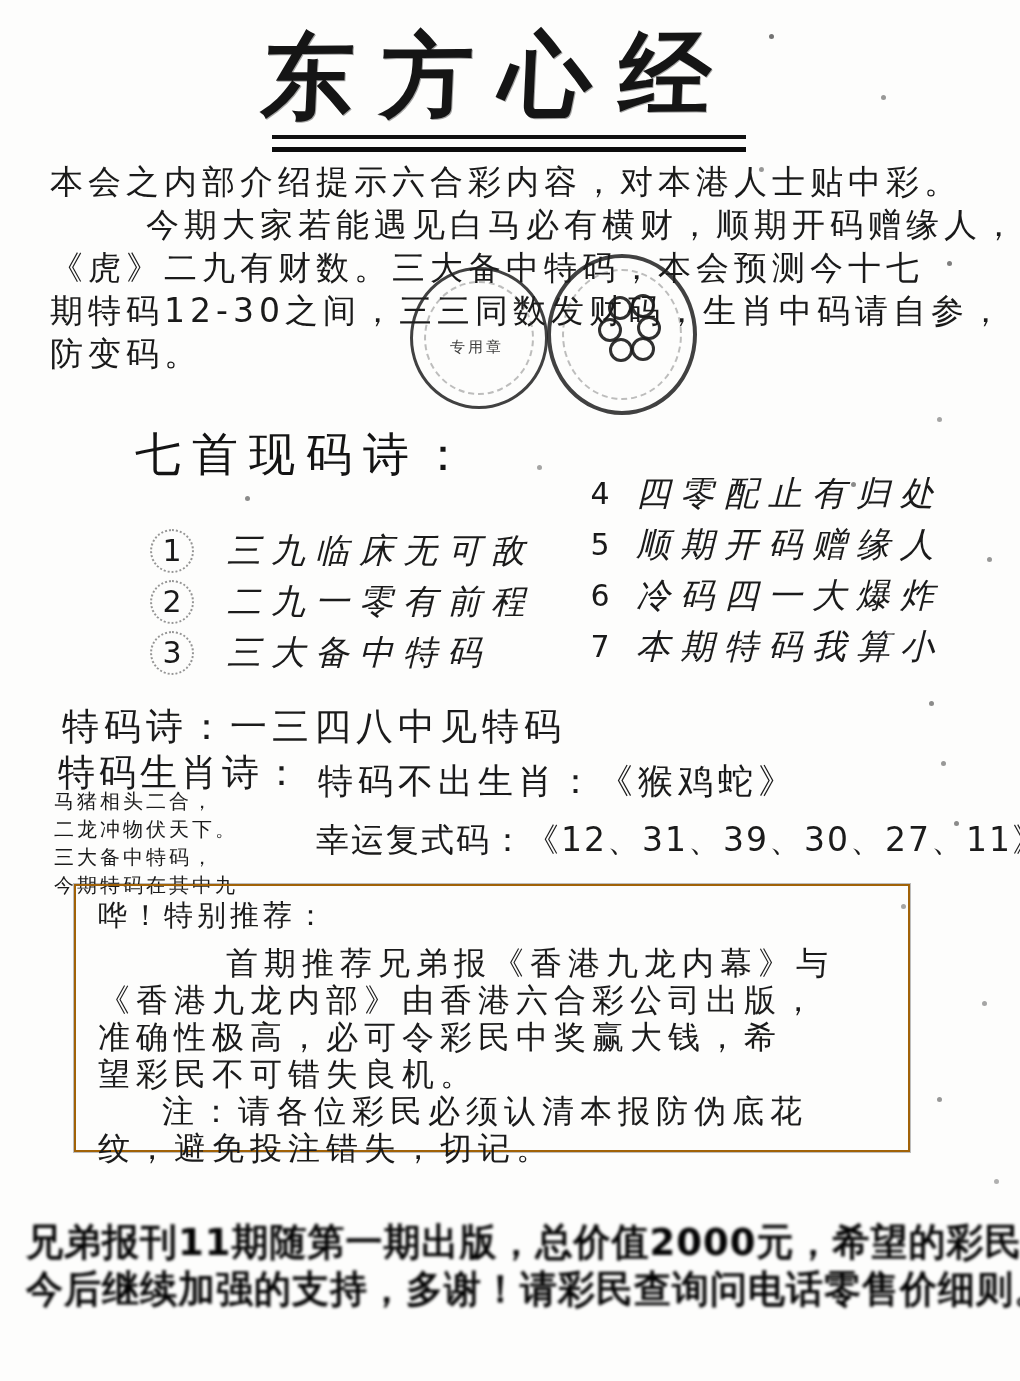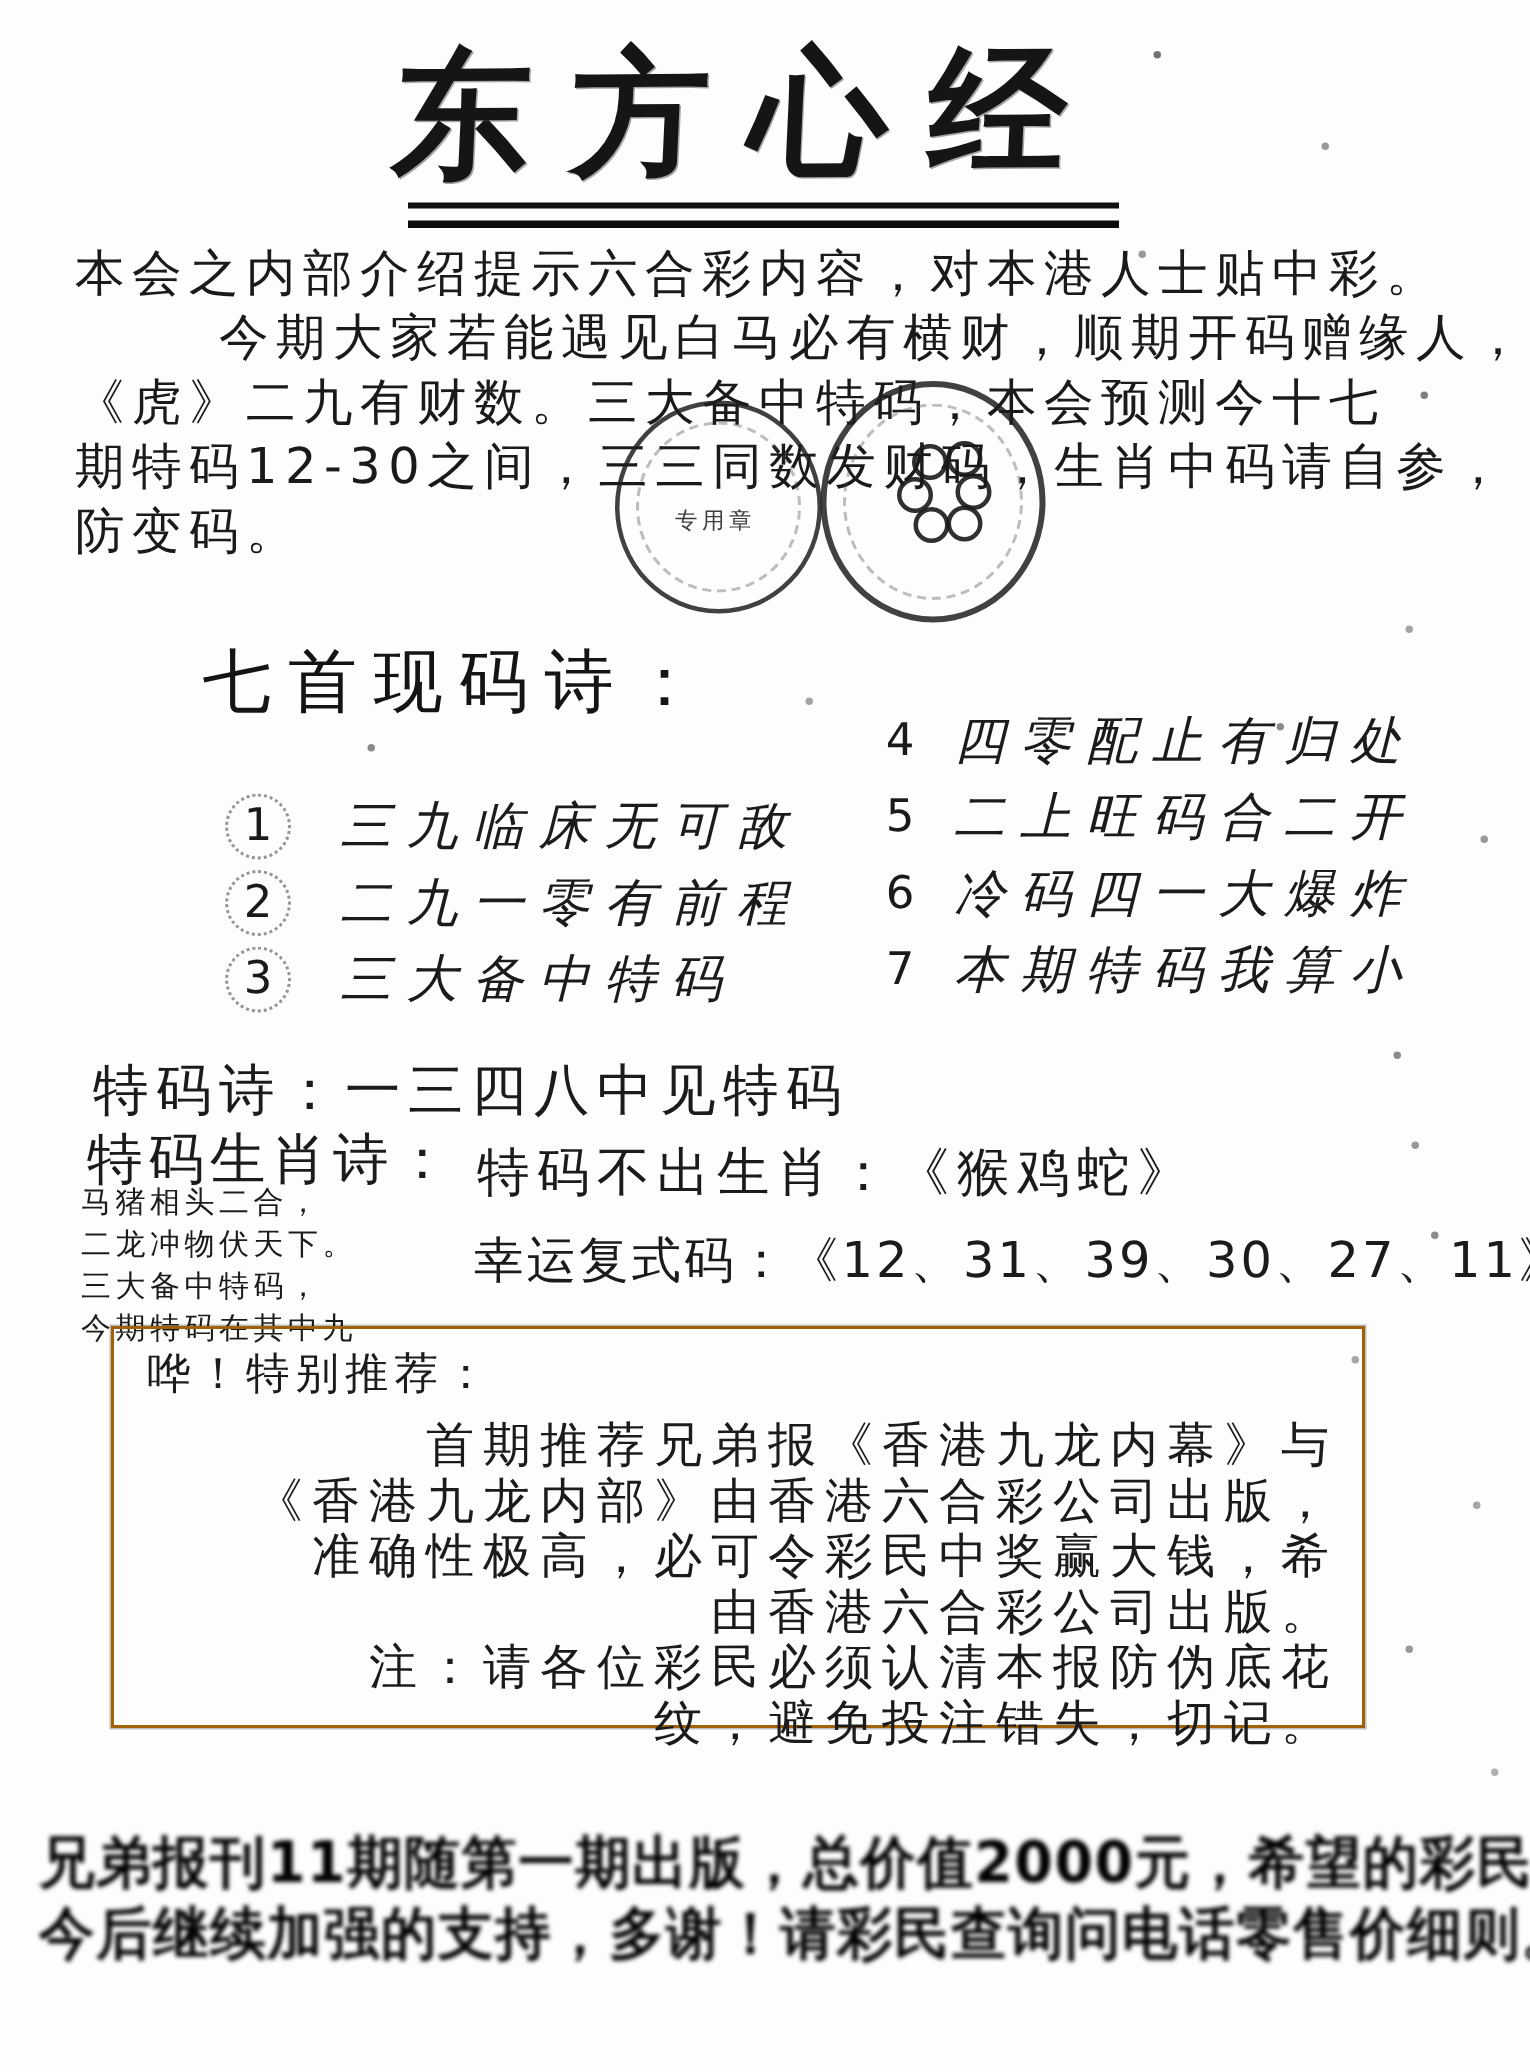--- a/index.html
+++ b/index.html
@@ -93,21 +93,21 @@
     position:absolute; left:316px; top:818px;
     font-size:33px; letter-spacing:2px; white-space:nowrap;
   }
   
   .promo-box {
     position:absolute; left:74px; top:884px; width:836px; height:268px;
     border:2px solid #a16207; box-shadow:0 0 0 1px rgba(0,0,0,0.25);
     box-sizing:border-box; padding:10px 16px 0 22px;
   }
   .promo-heading { font-size:29px; letter-spacing:4px; margin-bottom:9px; white-space:nowrap; }
-  .promo-line { font-size:32px; line-height:37px; letter-spacing:6px; white-space:nowrap;text-align:right; }
+  .promo-line { font-size:32px; line-height:37px; letter-spacing:6px; white-space:nowrap; }
   .promo-line.ind1 { padding-left:128px; }
   .promo-line.ind2 { padding-left:64px; }
   
   .footer-blur {
     position:absolute; left:26px; top:1220px; width:950px;
     font-size:37px; line-height:46px; font-weight:bold; letter-spacing:1px;
     color:#0d0d0d; filter:blur(1.5px) contrast(1.1); transform:scaleY(1.03);
     white-space:nowrap;
   }
   
@@ -174,21 +174,21 @@
     </div>
   </div>
 
   <div class="verse-col verse-col-right">
     <div class="verse-row">
       <span class="vnum">4</span>
       <span class="vtext">四零配止有归处</span>
     </div>
     <div class="verse-row">
       <span class="vnum">5</span>
-      <span class="vtext">二上旺码合二开</span>
+      <span class="vtext">顺期开码赠缘人</span>
     </div>
     <div class="verse-row">
       <span class="vnum">6</span>
       <span class="vtext">冷码四一大爆炸</span>
     </div>
     <div class="verse-row">
       <span class="vnum">7</span>
       <span class="vtext">本期特码我算小</span>
     </div>
   </div>
@@ -204,21 +204,21 @@
   </div>
 
   <div class="not-out">特码不出生肖：《猴鸡蛇》</div>
   <div class="lucky">幸运复式码：《12、31、39、30、27、11》</div>
 
   <div class="promo-box">
     <div class="promo-heading">哗！特别推荐：</div>
     <div class="promo-line ind1">首期推荐兄弟报《香港九龙内幕》与</div>
     <div class="promo-line">《香港九龙内部》由香港六合彩公司出版，</div>
     <div class="promo-line">准确性极高，必可令彩民中奖赢大钱，希</div>
-    <div class="promo-line">由香港六合彩公司出版。</div>
+    <div class="promo-line">望彩民不可错失良机。</div>
     <div class="promo-line ind2">注：请各位彩民必须认清本报防伪底花</div>
     <div class="promo-line">纹，避免投注错失，切记。</div>
   </div>
 
   <div class="footer-blur">
     <div>兄弟报刊11期随第一期出版，总价值2000元，希望的彩民</div>
     <div>今后继续加强的支持，多谢！请彩民查询问电话零售价细则。</div>
   </div>
 
   <div class="specks"></div>

